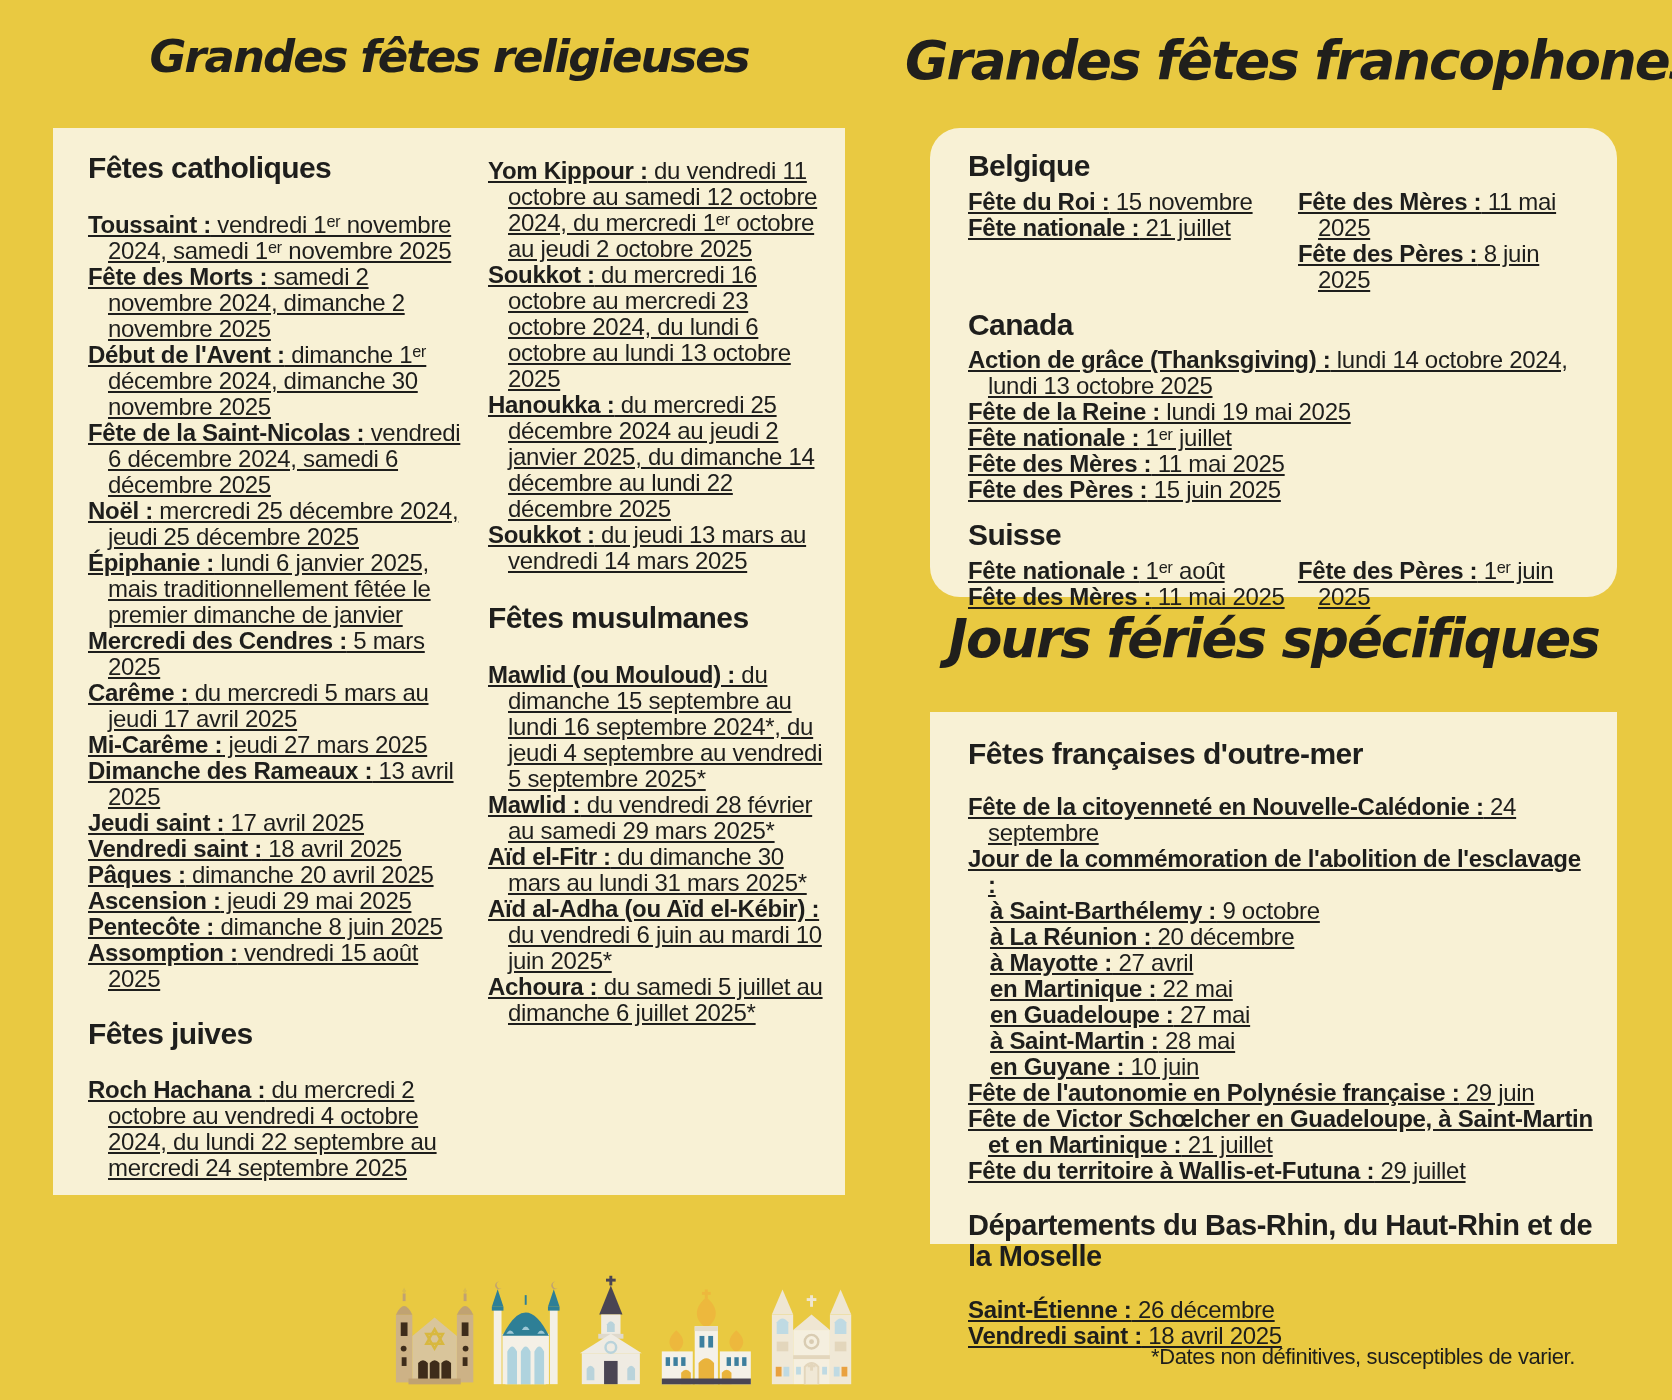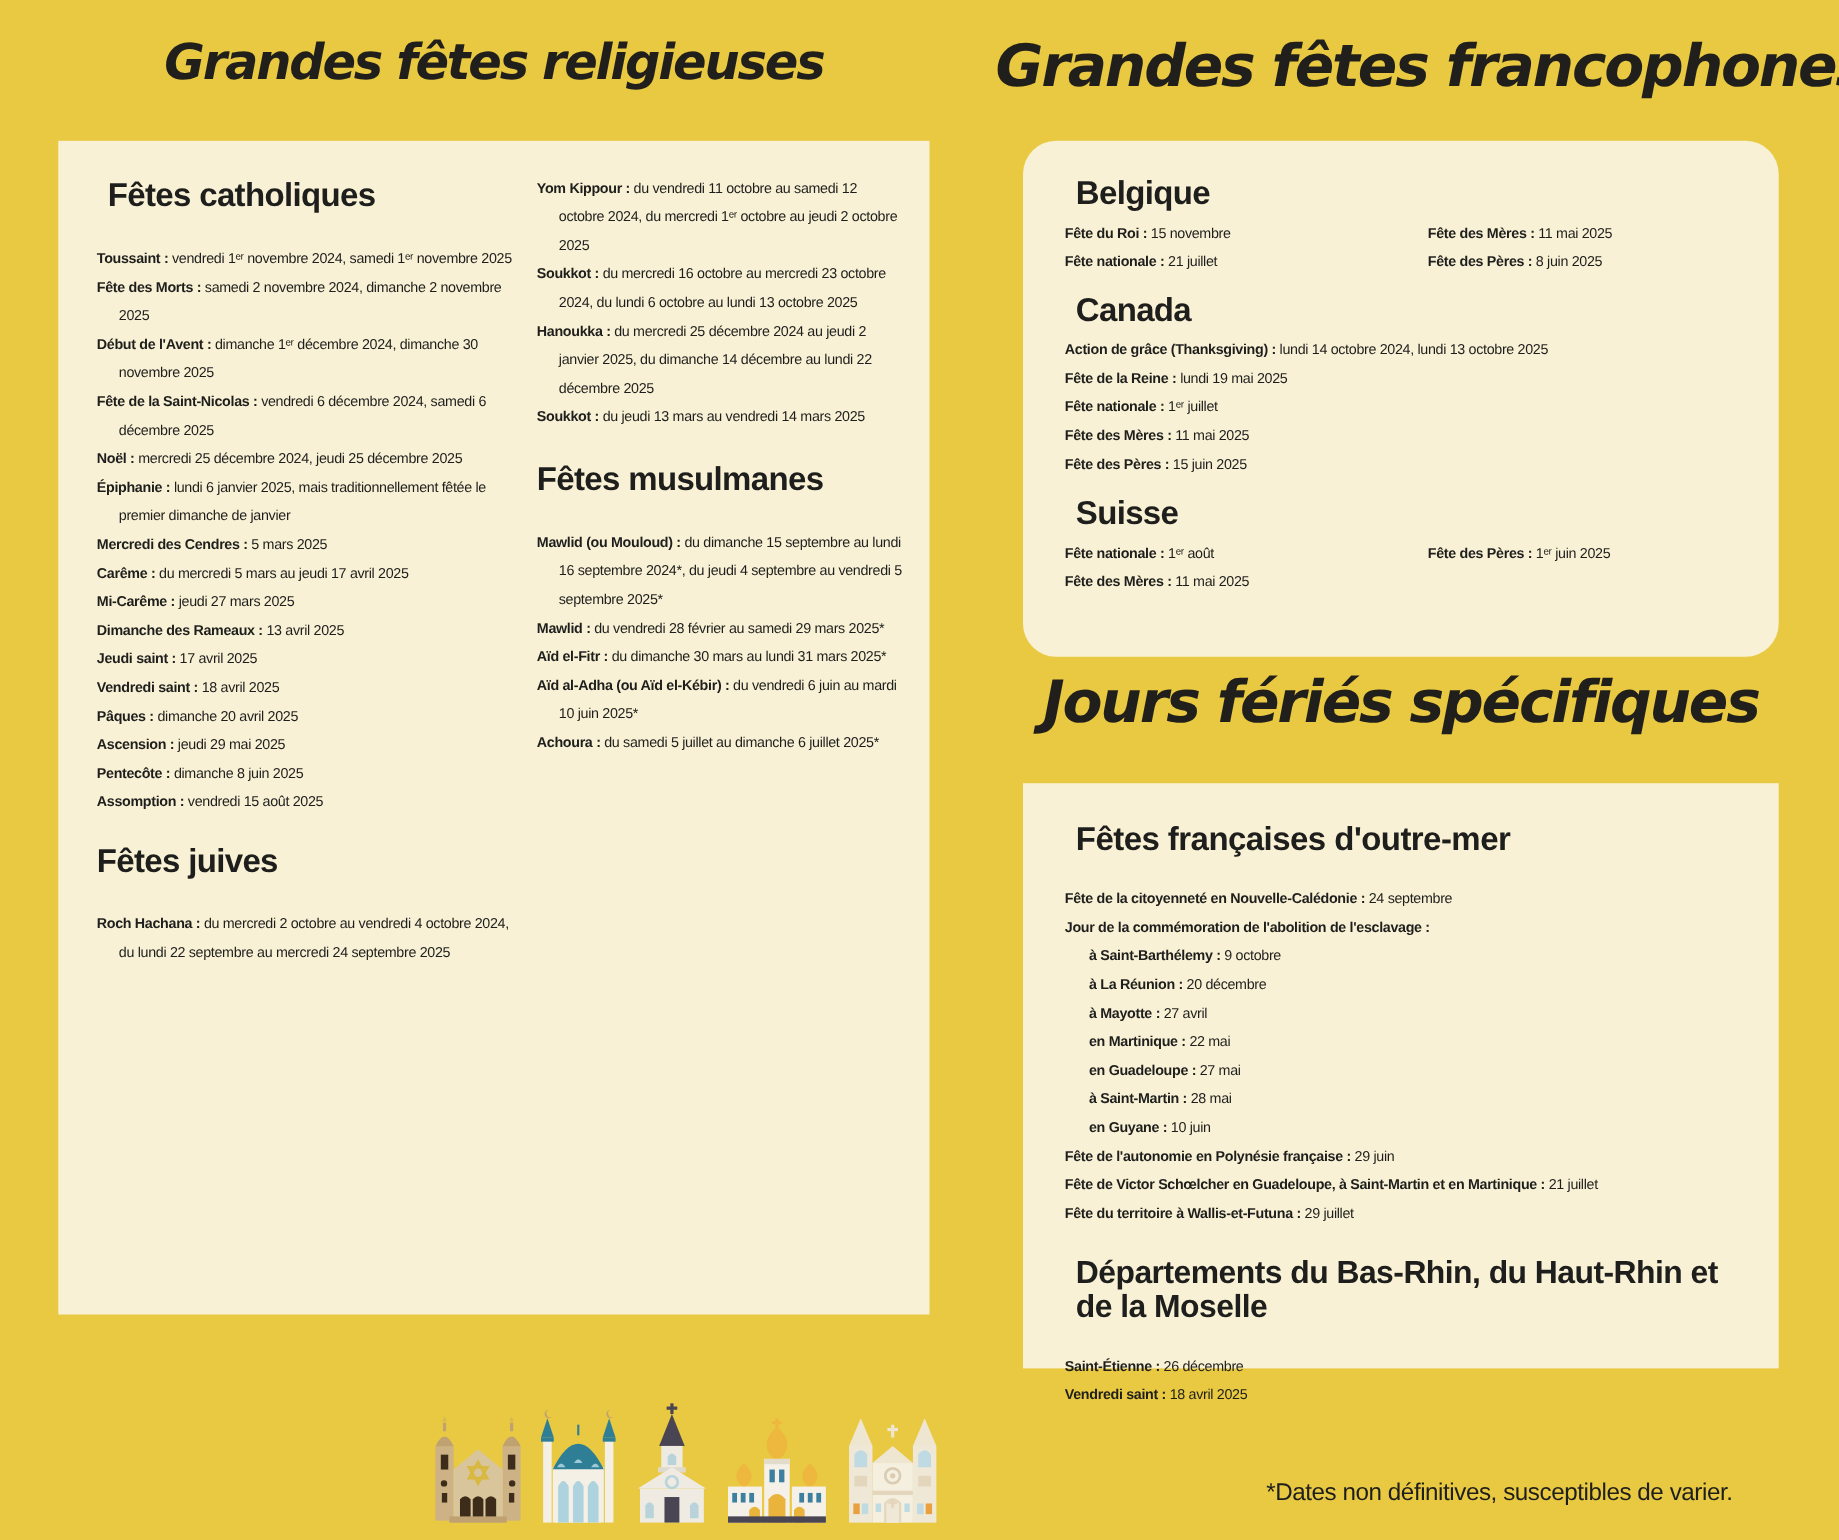--- a/index.html
+++ b/index.html
@@ -31,33 +31,34 @@
     box-sizing:border-box;
   }
   #panel-religious{left:53px;top:128px;width:792px;height:1067px;padding:24px 10px 0 35px;display:flex;gap:22px;}
   #panel-francophone{left:930px;top:128px;width:687px;height:469px;padding:22px 28px 0 38px;border-radius:30px;}
   #panel-specific{left:930px;top:712px;width:687px;height:532px;padding:26px 24px 0 38px;}
   .colL{width:378px;}
   .colR{width:335px;padding-top:6px;}
   h2{
     font-size:30px;
     font-weight:bold;
-    margin:10px;
+    margin:0;
     letter-spacing:-0.6px;
     line-height:1.05;
   }
   .colL h2.first{margin-bottom:28px;}
   .colL h2.later{margin:26px 0 28px 0;}
   .colR h2.later{margin:28px 0 28px 0;}
   .entry{
     margin:0;
-    font-size:13px;
+    font-size:24px;
     line-height:26px;
     padding-left:20px;
     text-indent:-20px;
+    text-decoration:underline;
   }
   .entry strong{font-weight:bold;}
   .entry.indent{margin-left:22px;}
   .country{margin-bottom:16px;}
   .country h2{margin-bottom:7px;}
   .cols{display:flex;}
   .cols .c1{width:330px;}
   .cols .c2{flex:1;}
   #panel-specific h2{margin-bottom:24px;letter-spacing:-0.5px;}
   #panel-specific h2.second{margin-top:26px;margin-bottom:24px;font-size:29px;line-height:1.1;}

